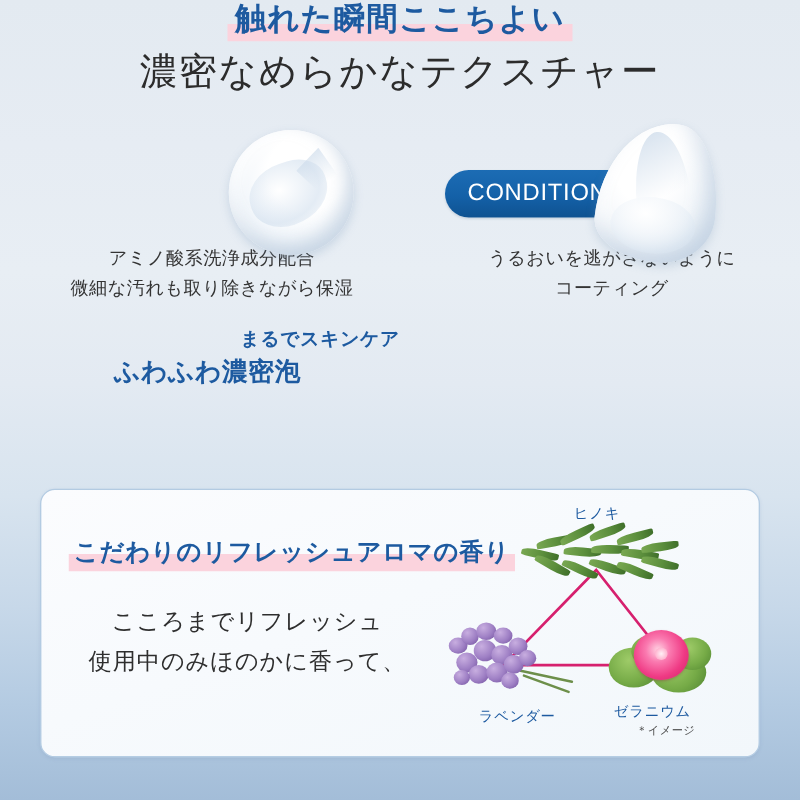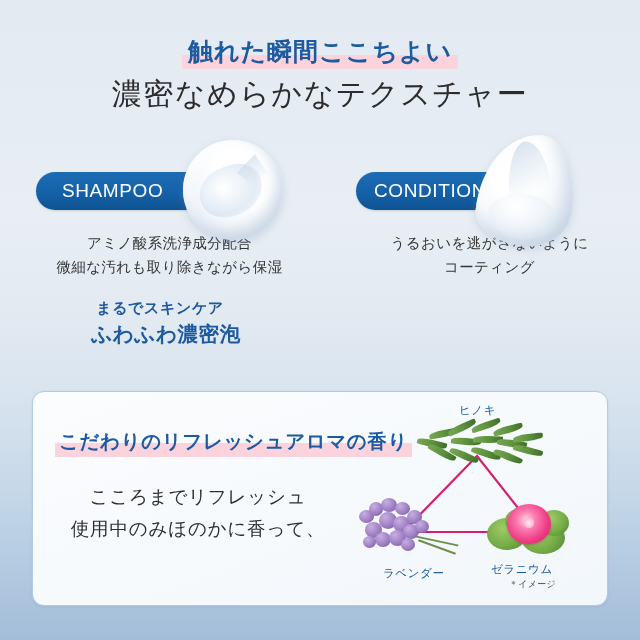--- a/index.html
+++ b/index.html
@@ -20,21 +20,20 @@
       #d8e4ef 62%,
       #c7d8e9 76%,
       #b4cbe2 88%,
       #a3bdd8 100%);
     position: relative;
     color: #2b2b2b;
   }
 
   
   .headline {
-    padding-top: 36px;
     text-align: center;
   }
   .headline-line1 {
     display: inline-block;
     font-size: 25px;
     font-weight: bold;
     letter-spacing: 1px;
     color: #1d5aa0;
     background: linear-gradient(180deg, rgba(255,255,255,0) 58%, #fbd3dd 58%, #fbd3dd 100%);
     padding: 0 6px 2px 6px;
@@ -178,21 +177,21 @@
     letter-spacing: 0.4px;
     color: #343434;
     margin-left: 19px;
   }
   .desc-bottom {
     margin-top: 18px;
     color: #1d5aa0;
     font-weight: bold;
     letter-spacing: 0.6px;
   }
-  .desc-bottom .l1 { font-size: 15px; line-height: 1.5; }
+  .desc-bottom .l1 { font-size: 15px; line-height: 1.5; text-align: right; }
   .desc-bottom .l2 { font-size: 20.5px; line-height: 1.38; padding-left: 12px; }
 
   
   .aroma-card {
     position: absolute;
     left: 32px;
     top: 391px;
     width: 576px;
     height: 215px;
     border: 1px solid #b3cbe2;
@@ -332,21 +331,20 @@
   <div>
     <span class="headline-line1">触れた瞬間ここちよい</span>
   </div>
   <div class="headline-line2">濃密なめらかなテクスチャー</div>
 </div>
 
 <div class="products">
 
   <div class="product">
     <div class="badge-row">
-      <div class="badge badge-shampoo">SHAMPOO</div>
       <div class="foam"></div>
     </div>
     <div class="desc">
       <div class="desc-top">
         <div>アミノ酸系洗浄成分配合</div>
         <div>微細な汚れも取り除きながら保湿</div>
       </div>
       <div class="desc-bottom">
         <div class="l1">まるでスキンケア</div>
         <div class="l2">ふわふわ濃密泡</div>

